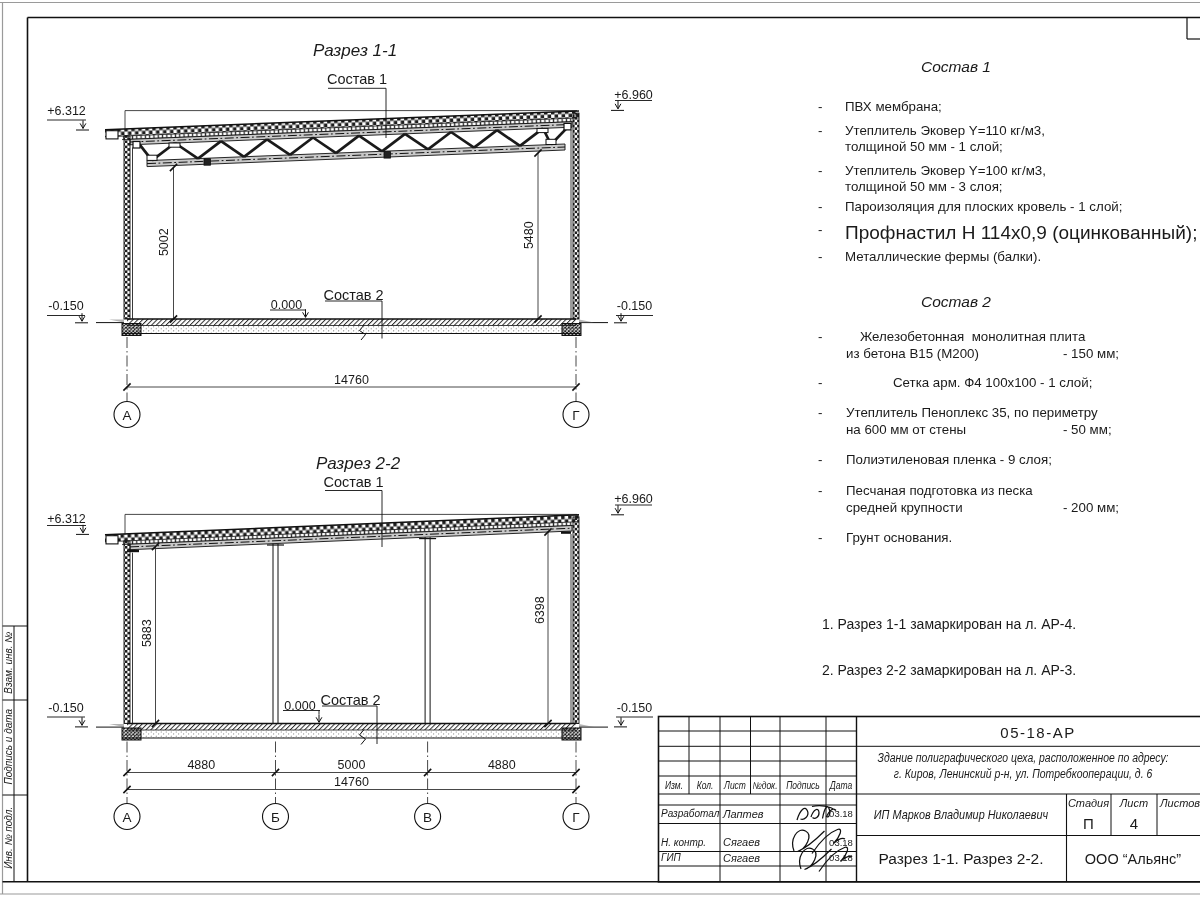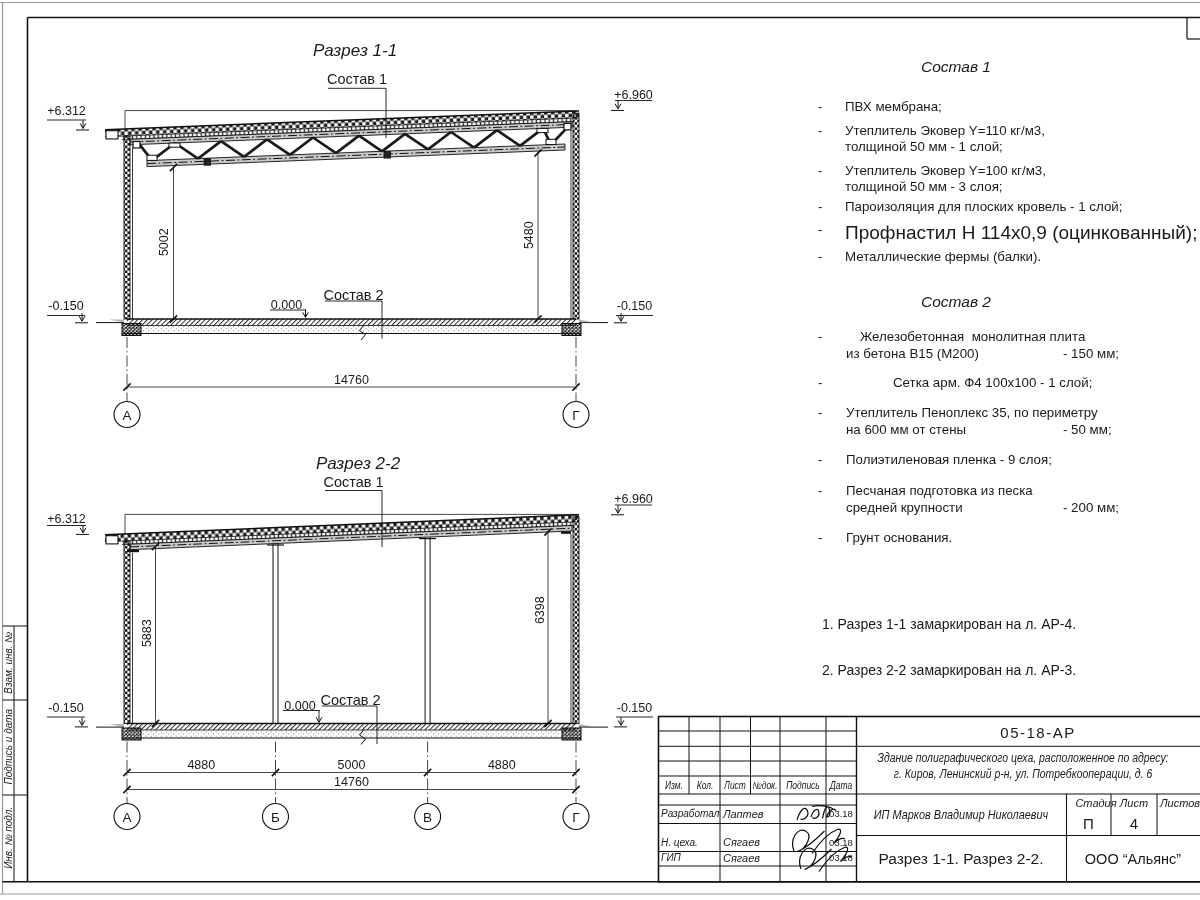--- a/index.html
+++ b/index.html
@@ -379,29 +379,29 @@
 <div class="t it cond c" style="left:793.0px;top:766.5px;font-size:12.3px;width:460px;">г. Киров,  Ленинский р-н, ул. Потребкооперации, д. 6</div>
 <div class="t it cond c" style="left:841.0px;top:807.5px;font-size:12.8px;width:240px;">ИП Марков Владимир Николаевич</div>
 <div class="t c" style="left:856.0px;top:849.5px;font-size:15.5px;width:210px;">Разрез 1-1. Разрез 2-2.</div>
 <div class="t c" style="left:1053.0px;top:850.5px;font-size:14.5px;width:160px;">ООО “Альянс”</div>
 <div class="t it cond c" style="left:651.5px;top:780px;font-size:10px;width:44px;">Изм.</div>
 <div class="t it cond c" style="left:682.5px;top:780px;font-size:10px;width:44px;">Кол.</div>
 <div class="t it cond c" style="left:713.0px;top:780px;font-size:10px;width:44px;">Лист</div>
 <div class="t it cond c" style="left:743.0px;top:780px;font-size:10px;width:44px;">№док.</div>
 <div class="t it cond c" style="left:781.0px;top:780px;font-size:10px;width:44px;">Подпись</div>
 <div class="t it cond c" style="left:819.0px;top:780px;font-size:10px;width:44px;">Дата</div>
-<div class="t it c" style="left:1066.5px;top:796.5px;font-size:11px;width:59px;">Стадия</div>
+<div class="t it c" style="left:1066.5px;top:796.5px;font-size:11px;width:44px;">Стадия</div>
 <div class="t it c" style="left:1112.0px;top:796.5px;font-size:11px;width:44px;">Лист</div>
 <div class="t it c" style="left:1158.0px;top:796.5px;font-size:11px;width:44px;">Листов</div>
 <div class="t c" style="left:1068.5px;top:814.5px;font-size:15px;width:40px;">П</div>
 <div class="t c" style="left:1114.0px;top:814.5px;font-size:15px;width:40px;">4</div>
 <div class="t it" style="left:661px;top:808.3px;font-size:10px;">Разработал</div>
 <div class="t it" style="left:723px;top:807.9px;font-size:11px;">Лаптев</div>
 <div class="t c" style="left:821.0px;top:809.1px;font-size:9.5px;width:40px;">03.18</div>
-<div class="t it" style="left:661px;top:836.8px;font-size:10px;">Н. цеха.</div>
+<div class="t it" style="left:661px;top:836.8px;font-size:10px;">Н. контр.</div>
 <div class="t it" style="left:723px;top:836.4px;font-size:11px;">Сягаев</div>
 <div class="t c" style="left:821.0px;top:837.6px;font-size:9.5px;width:40px;">03.18</div>
 <div class="t it" style="left:661px;top:852.3px;font-size:10px;">ГИП</div>
 <div class="t it" style="left:723px;top:851.9px;font-size:11px;">Сягаев</div>
 <div class="t c" style="left:821.0px;top:853.1px;font-size:9.5px;width:40px;">03.18</div>
 <div class="t c rot it" style="left:-51.5px;top:656.5px;width:120px;font-size:10px;">Взам. инв. №</div>
 <div class="t c rot it" style="left:-51.5px;top:741.0px;width:120px;font-size:10px;">Подпись и дата</div>
 <div class="t c rot it" style="left:-51.5px;top:832.0px;width:120px;font-size:10px;">Инв. № подл.</div>
 
 </body></html>

